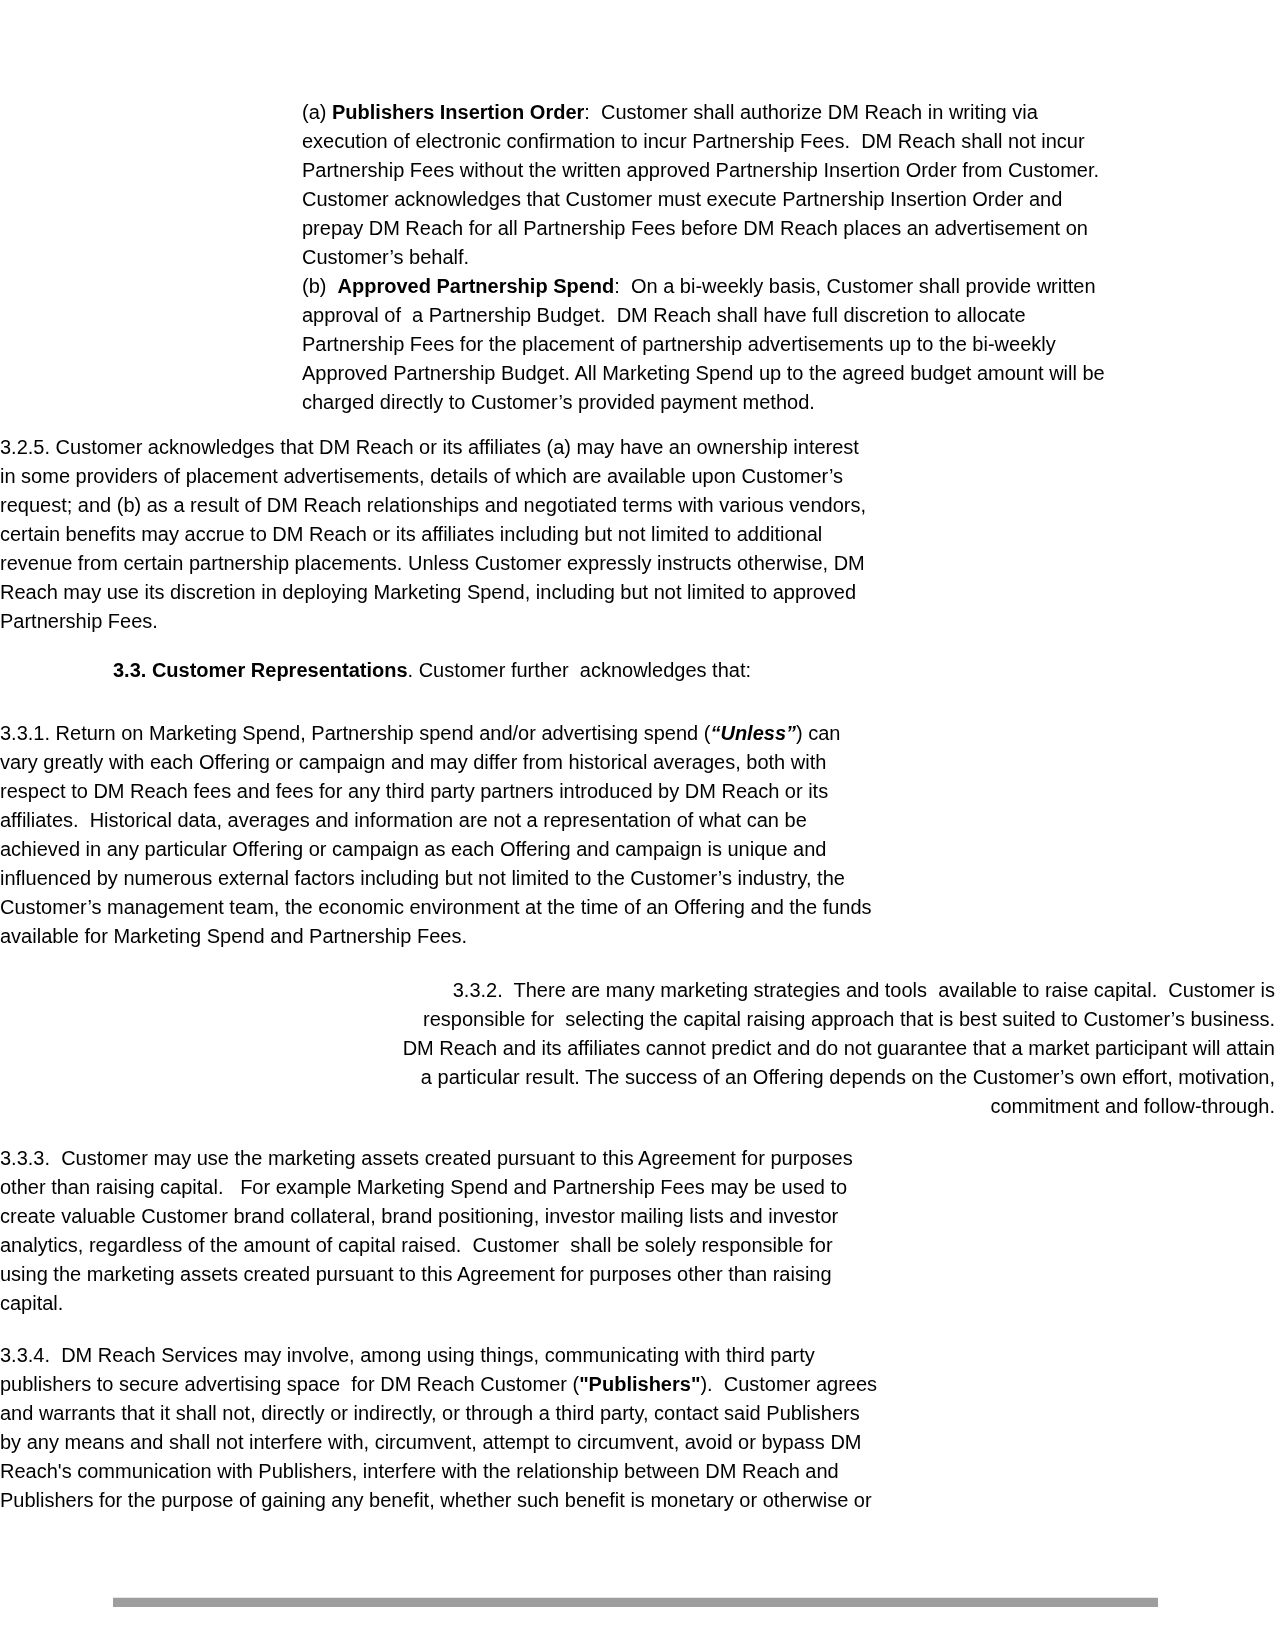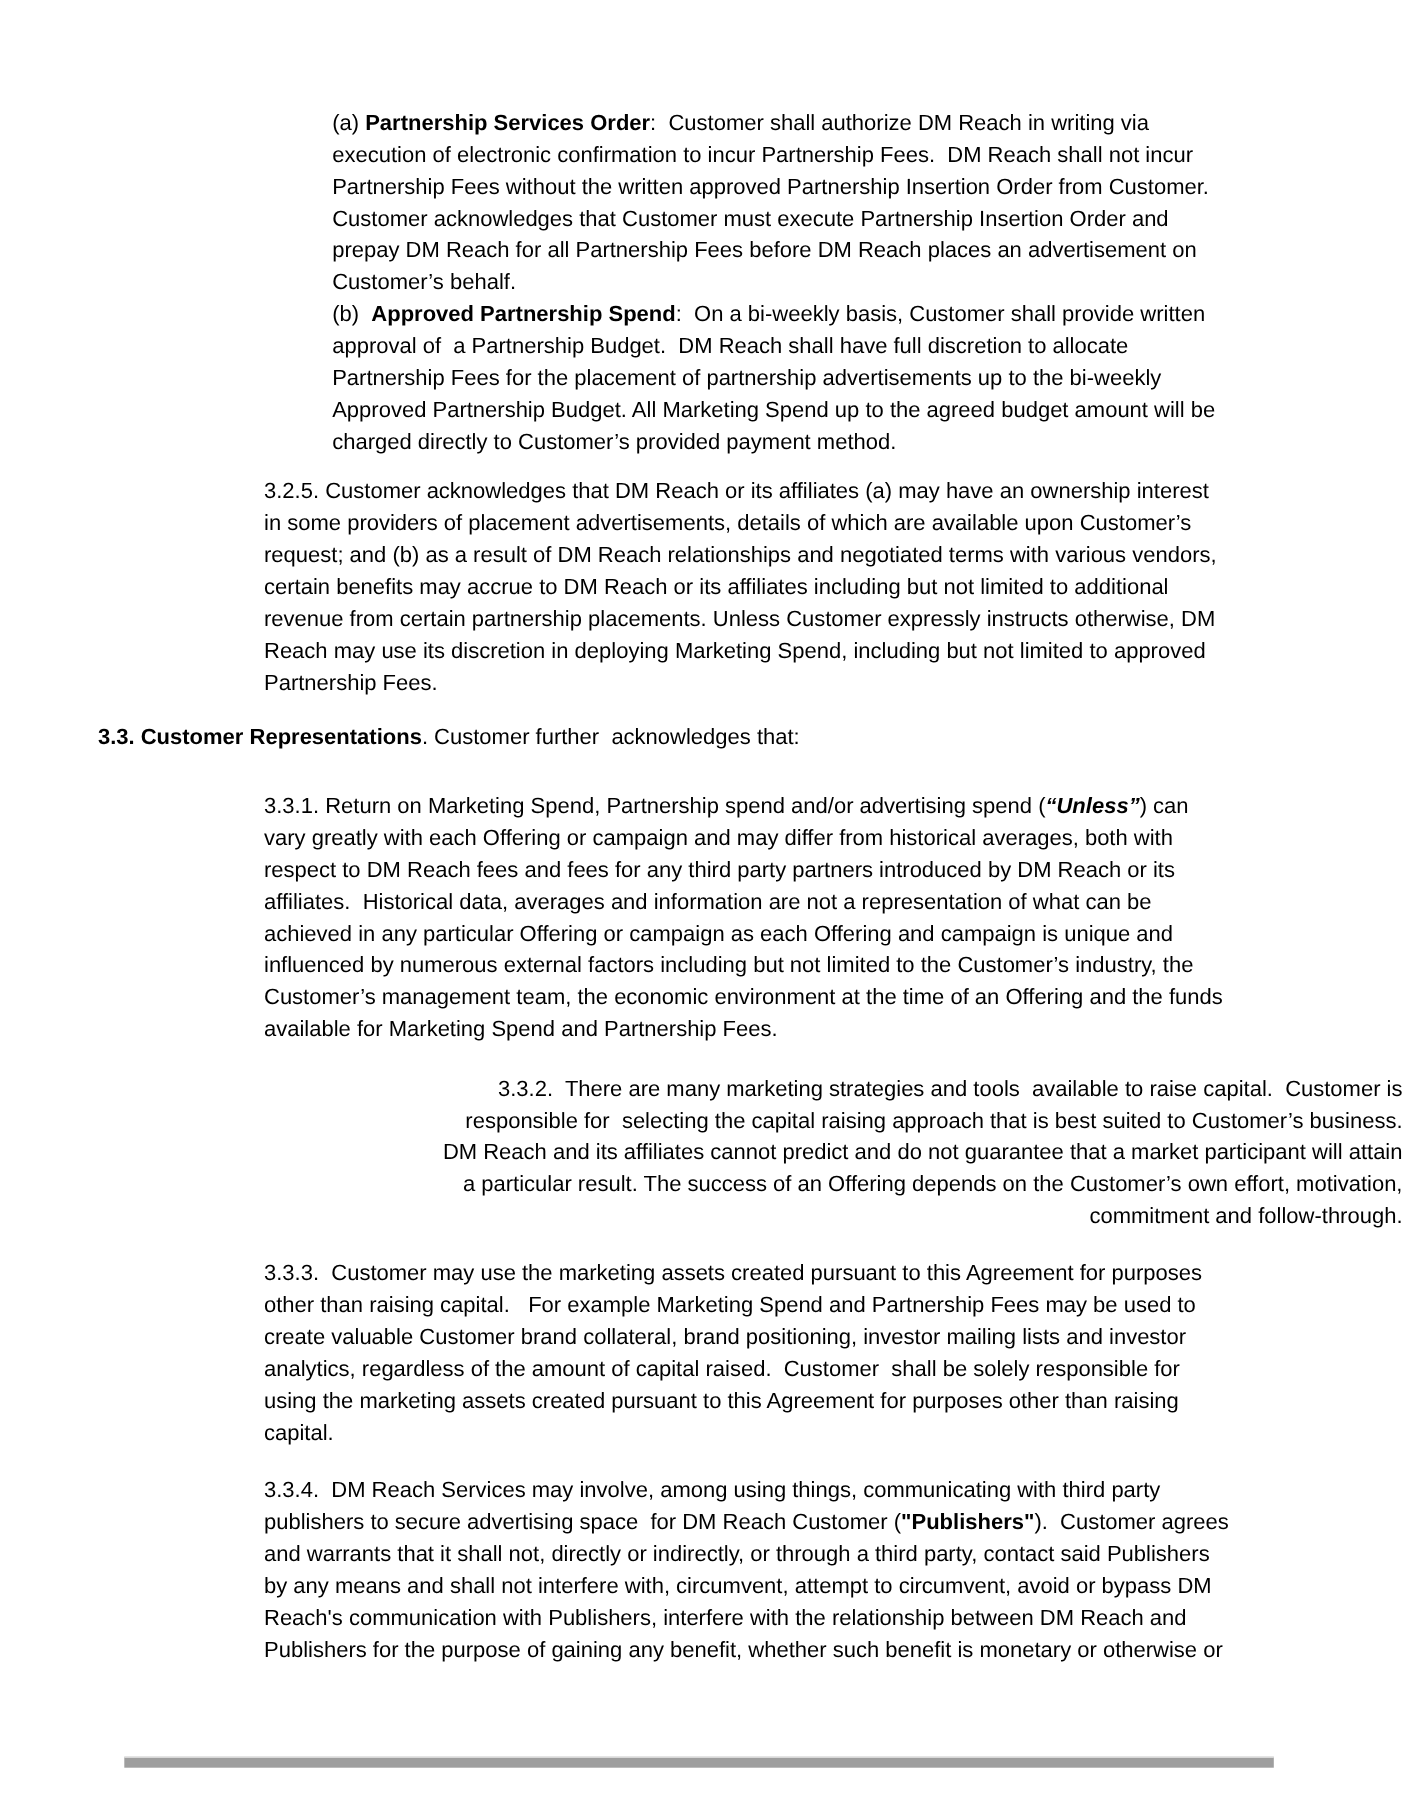--- a/index.html
+++ b/index.html
@@ -20,22 +20,22 @@
     padding-top: 98px;
   }
   .para {
     margin: 0;
     font-size: 20px;
     line-height: 29px;
     white-space: pre-wrap;
     color: #000000;
   }
   .sub  { margin-left: 302px; }   
-  .num  { margin-left: 240px; }   
-  .head { margin-left: 89px; }   
+  .num  { }   
+  .head { margin-left: 113px; }   
   .mt-s { margin-top: 16px; }
   .mt-h { margin-top: 20px; }
   .mt-l { margin-top: 34px; }
   .mt-m { margin-top: 25px; text-align: right; }
   .mt-n { margin-top: 23px; }
   .b  { font-weight: bold; }
   .bi { font-weight: bold; font-style: italic; }
   .divider {
     position: absolute;
     left: 113px;
@@ -45,21 +45,21 @@
     background: #9e9e9e;
     border-top: 1px solid #e6e6e6;
   }
 </style>
 </head>
 <body>
 
 <div class="page">
   <div class="doc">
 
-    <p class="para sub"><span>(a) </span><span class="b">Partnership Services Order</span><span>:  Customer shall authorize DM Reach in writing via
+    <p class="para sub"><span>(a) </span><span class="b">Publishers Insertion Order</span><span>:  Customer shall authorize DM Reach in writing via
 execution of electronic confirmation to incur Partnership Fees.  DM Reach shall not incur
 Partnership Fees without the written approved Partnership Insertion Order from Customer.
 Customer acknowledges that Customer must execute Partnership Insertion Order and
 prepay DM Reach for all Partnership Fees before DM Reach places an advertisement on
 Customer’s behalf.</span></p>
 
     <p class="para sub"><span>(b)  </span><span class="b">Approved Partnership Spend</span><span>:  On a bi-weekly basis, Customer shall provide written
 approval of  a Partnership Budget.  DM Reach shall have full discretion to allocate
 Partnership Fees for the placement of partnership advertisements up to the bi-weekly
 Approved Partnership Budget. All Marketing Spend up to the agreed budget amount will be

